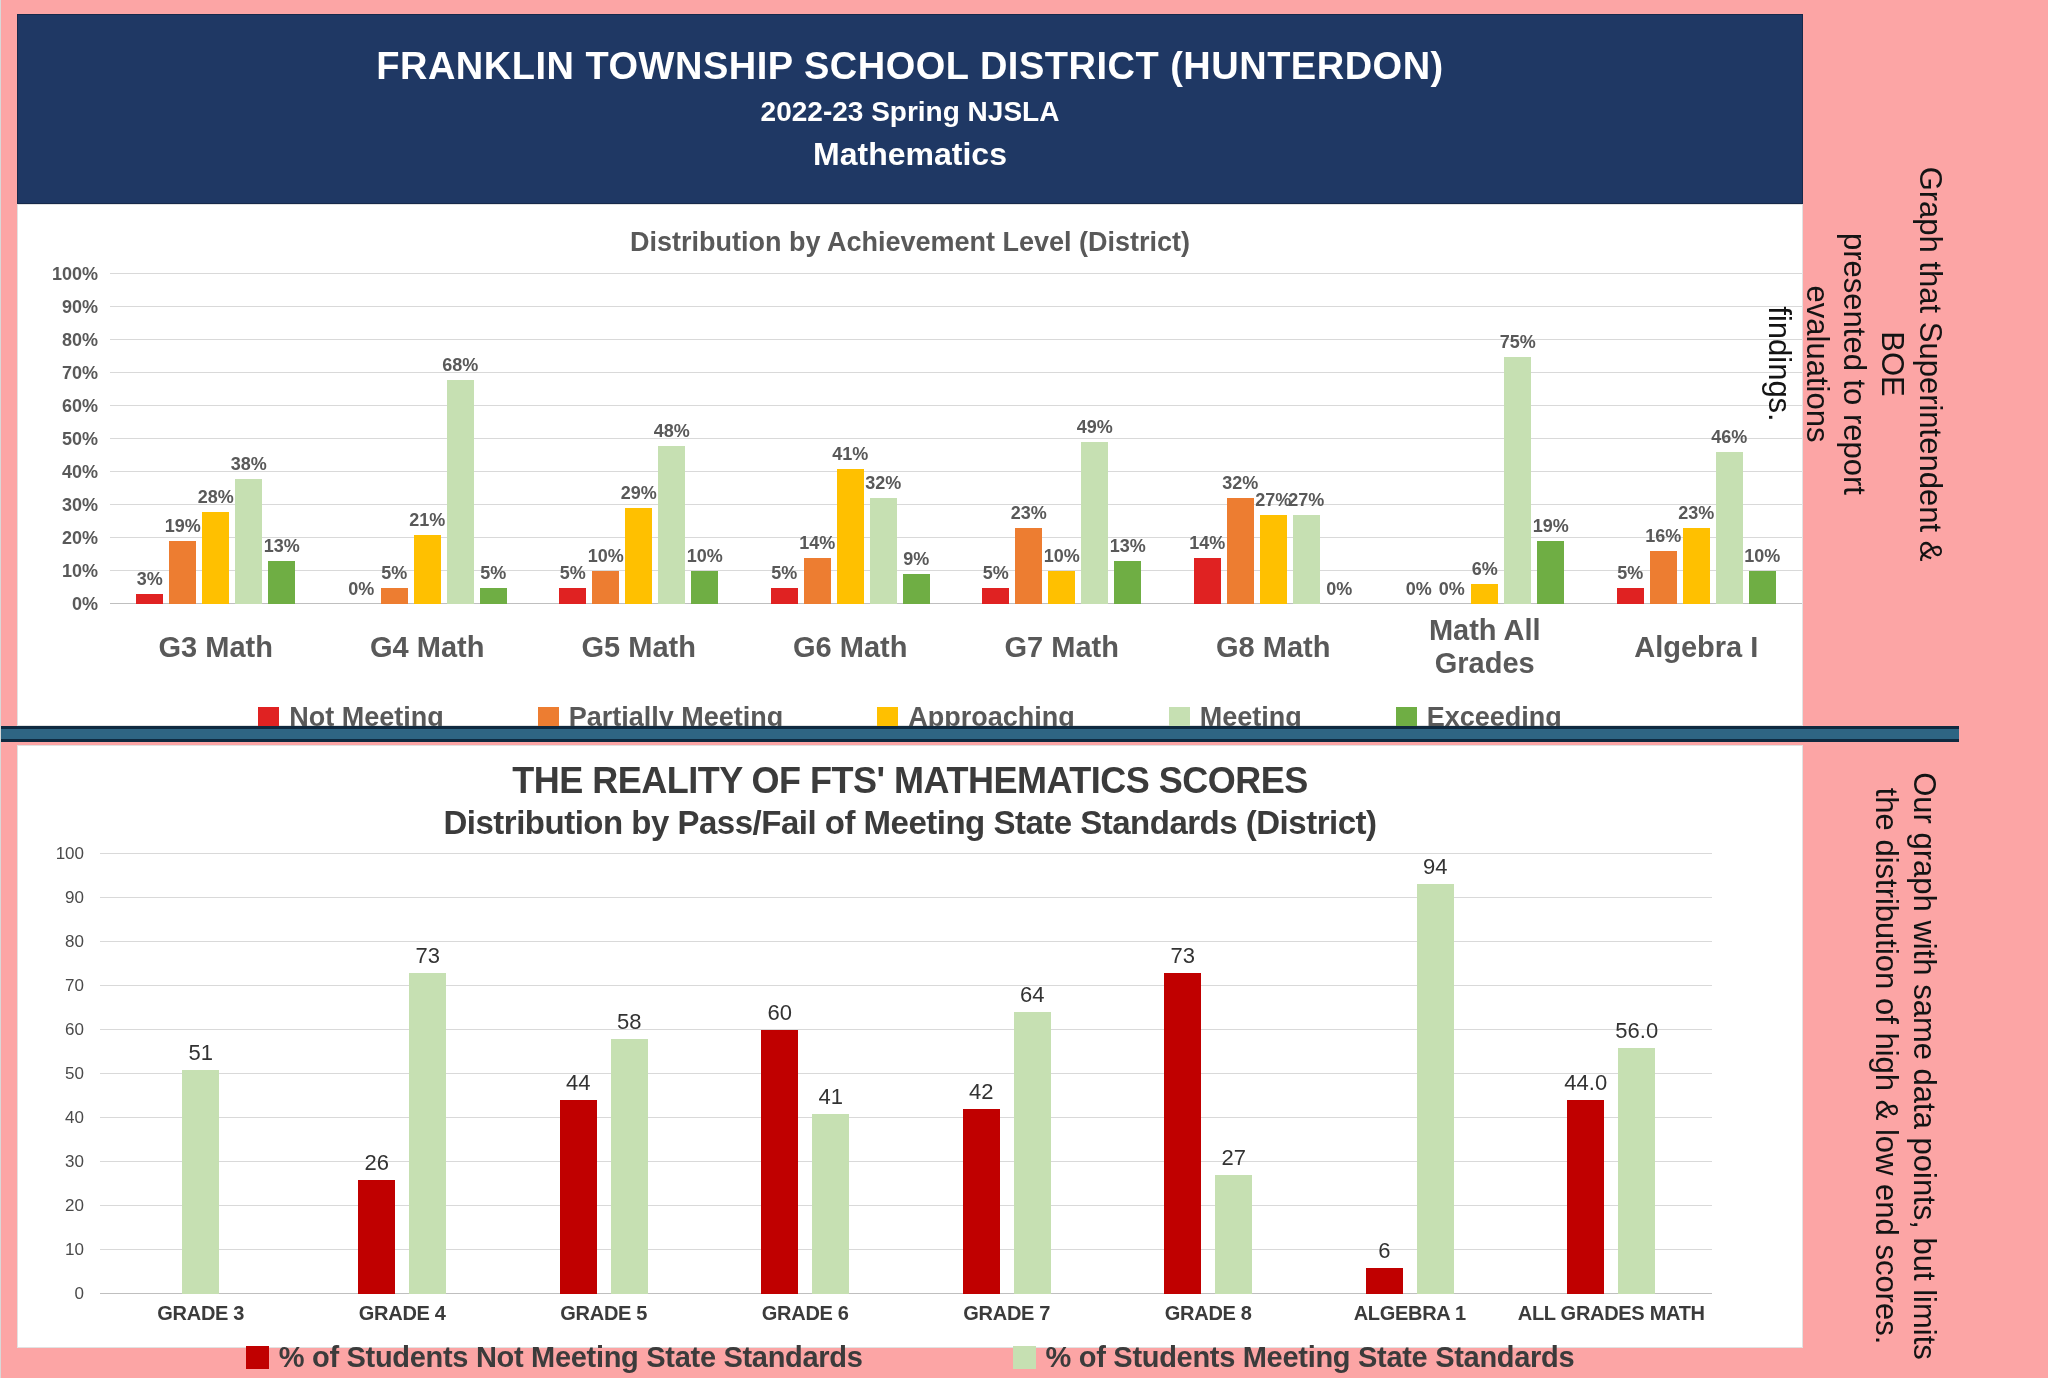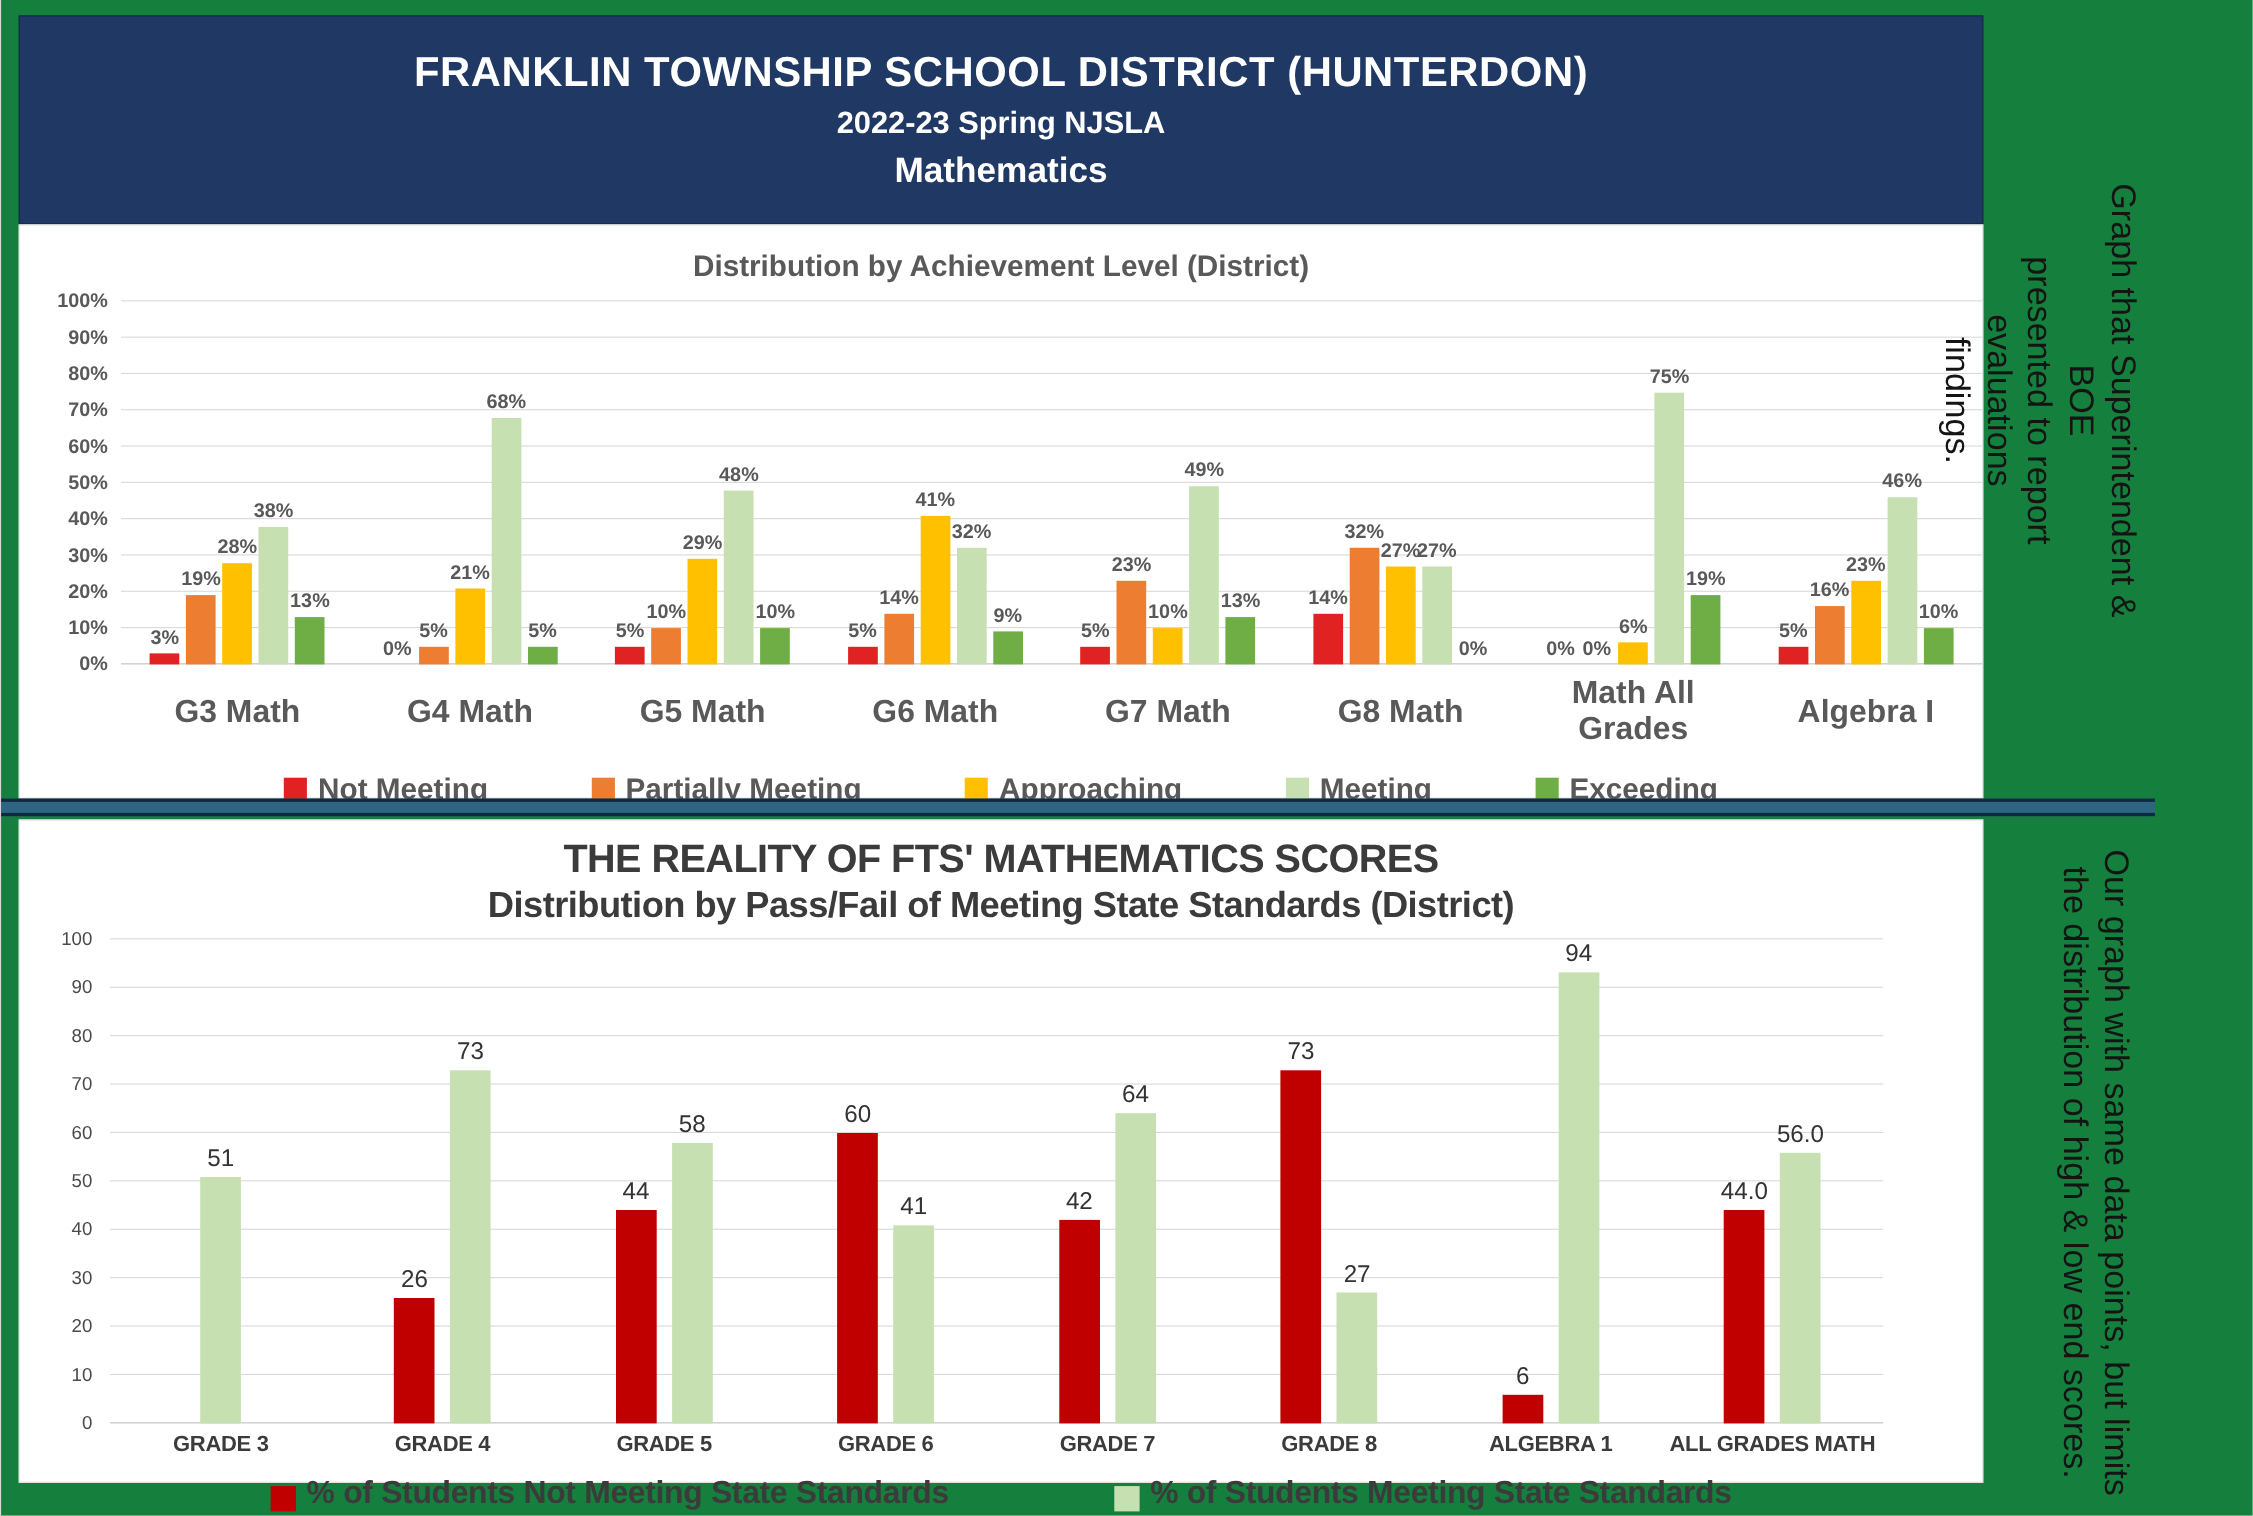--- a/index.html
+++ b/index.html
@@ -1,18 +1,18 @@
 <!DOCTYPE html>
 <html><head>
 <meta charset="utf-8">
 <style>
   * { margin:0; padding:0; box-sizing:border-box; }
   html,body { background:#ffffff; }
   body { font-family:"Liberation Sans","DejaVu Sans",sans-serif; }
-  .page { position:relative; width:2048px; height:1378px; background:#15803d; overflow:hidden;
+  .page { position:relative; width:2048px; height:1378px; background:#fca5a5; overflow:hidden;
           border-left:1px solid #d8d8d8;padding-left:48px; }
 
   
   .banner { position:absolute; left:16px; top:14px; width:1786px; height:190px;
             background:#1F3864; color:#fff; text-align:center;
             display:flex; flex-direction:column; justify-content:center; gap:8px;
             border:1px solid #16294a; }
   .banner .l1 { font-size:38px; font-weight:bold; letter-spacing:.5px; }
   .banner .l2 { font-size:28px; font-weight:bold; }
   .banner .l3 { font-size:32px; font-weight:bold; }
@@ -55,21 +55,21 @@
   .chart-box.bottom .cats { margin-left:82px; width:1612px; margin-top:8px; }
   .cat { flex:1; text-align:center; }
   .chart-box.top    .cat { font-size:29px; font-weight:bold; color:#595959; }
   .chart-box.bottom .cat { font-size:20px; font-weight:bold; color:#3b3b3b; letter-spacing:-0.3px; }
 
   .legend { display:flex; justify-content:center; align-items:center; }
   .chart-box.top    .legend { margin-top:22px; gap:94px; }
   .chart-box.bottom .legend { margin-top:16px; gap:150px; }
   .leg-item { display:flex; align-items:center; }
   .chart-box.top    .leg-item { gap:10px; font-size:27px; font-weight:bold; color:#595959; }
-  .chart-box.bottom .leg-item { gap:10px; font-size:29px; font-weight:bold; color:#3b3b3b; letter-spacing:-0.3px;align-items:flex-end; }
+  .chart-box.bottom .leg-item { gap:10px; font-size:29px; font-weight:bold; color:#3b3b3b; letter-spacing:-0.3px; }
   .swatch { display:inline-block; }
   .chart-box.top    .swatch { width:21px; height:21px; }
   .chart-box.bottom .swatch { width:23px; height:23px; }
 
   
   .divider { position:absolute; left:0; top:726px; width:1958px; height:16px;
              background:#2E6583; border-top:3px solid #0f2a40; border-bottom:3px solid #0f2a40; }
 
   
   .side-note { position:absolute; transform:rotate(90deg); transform-origin:top left;

